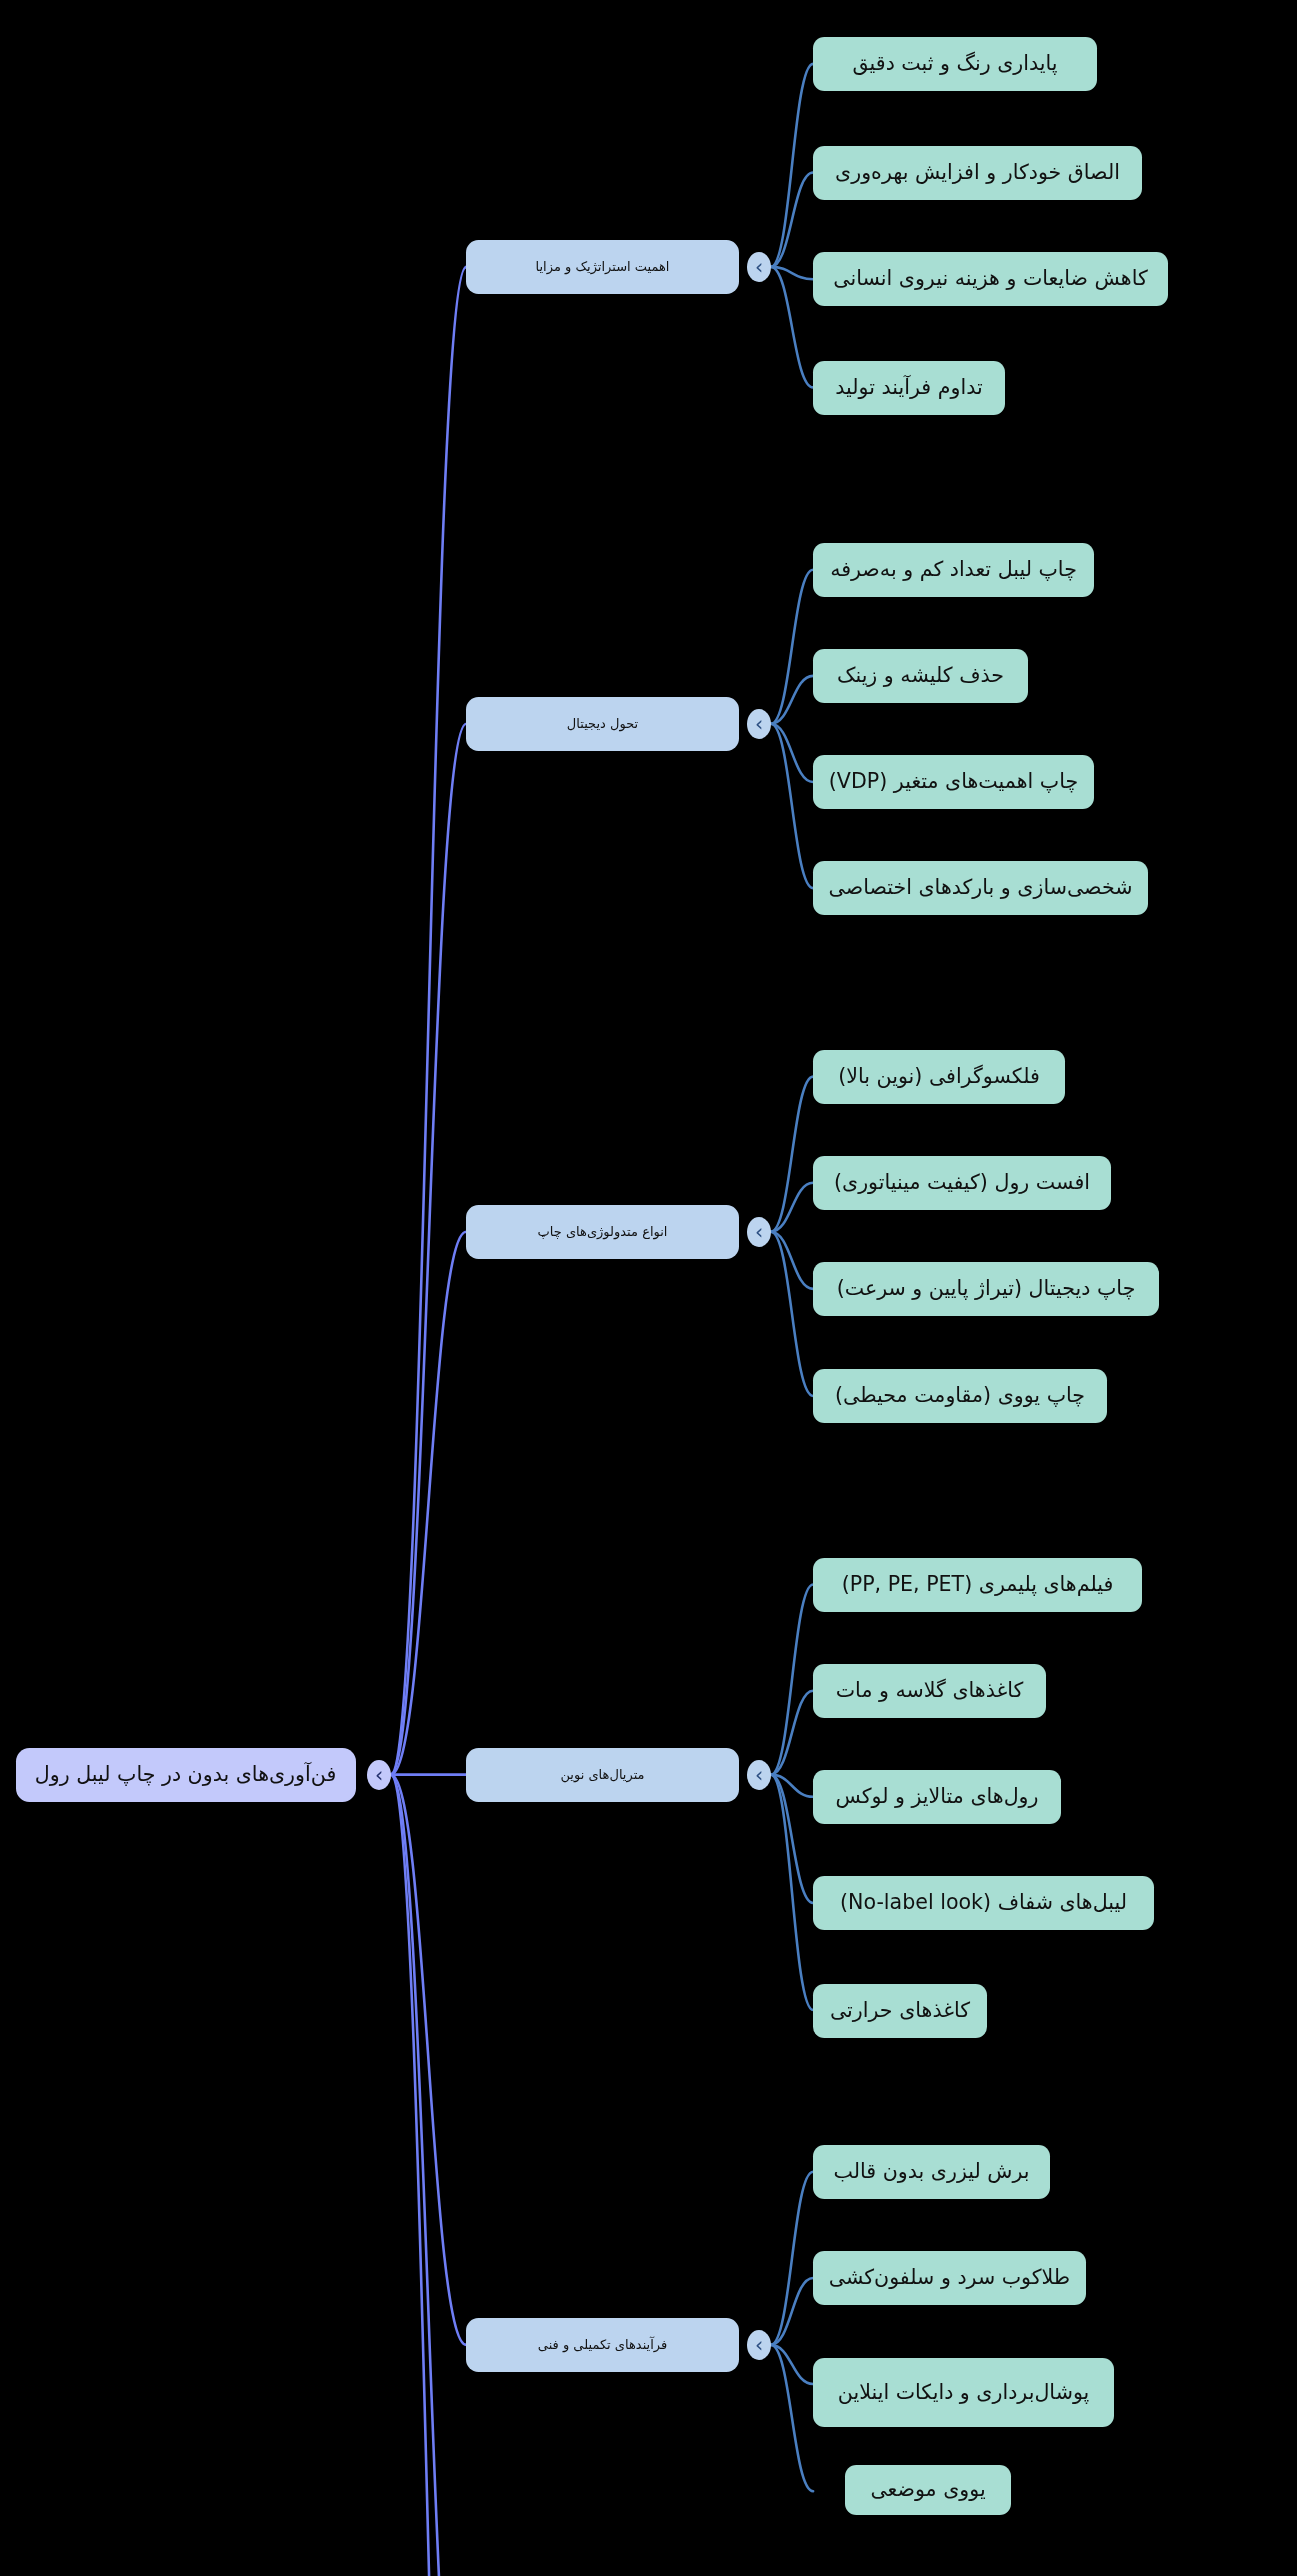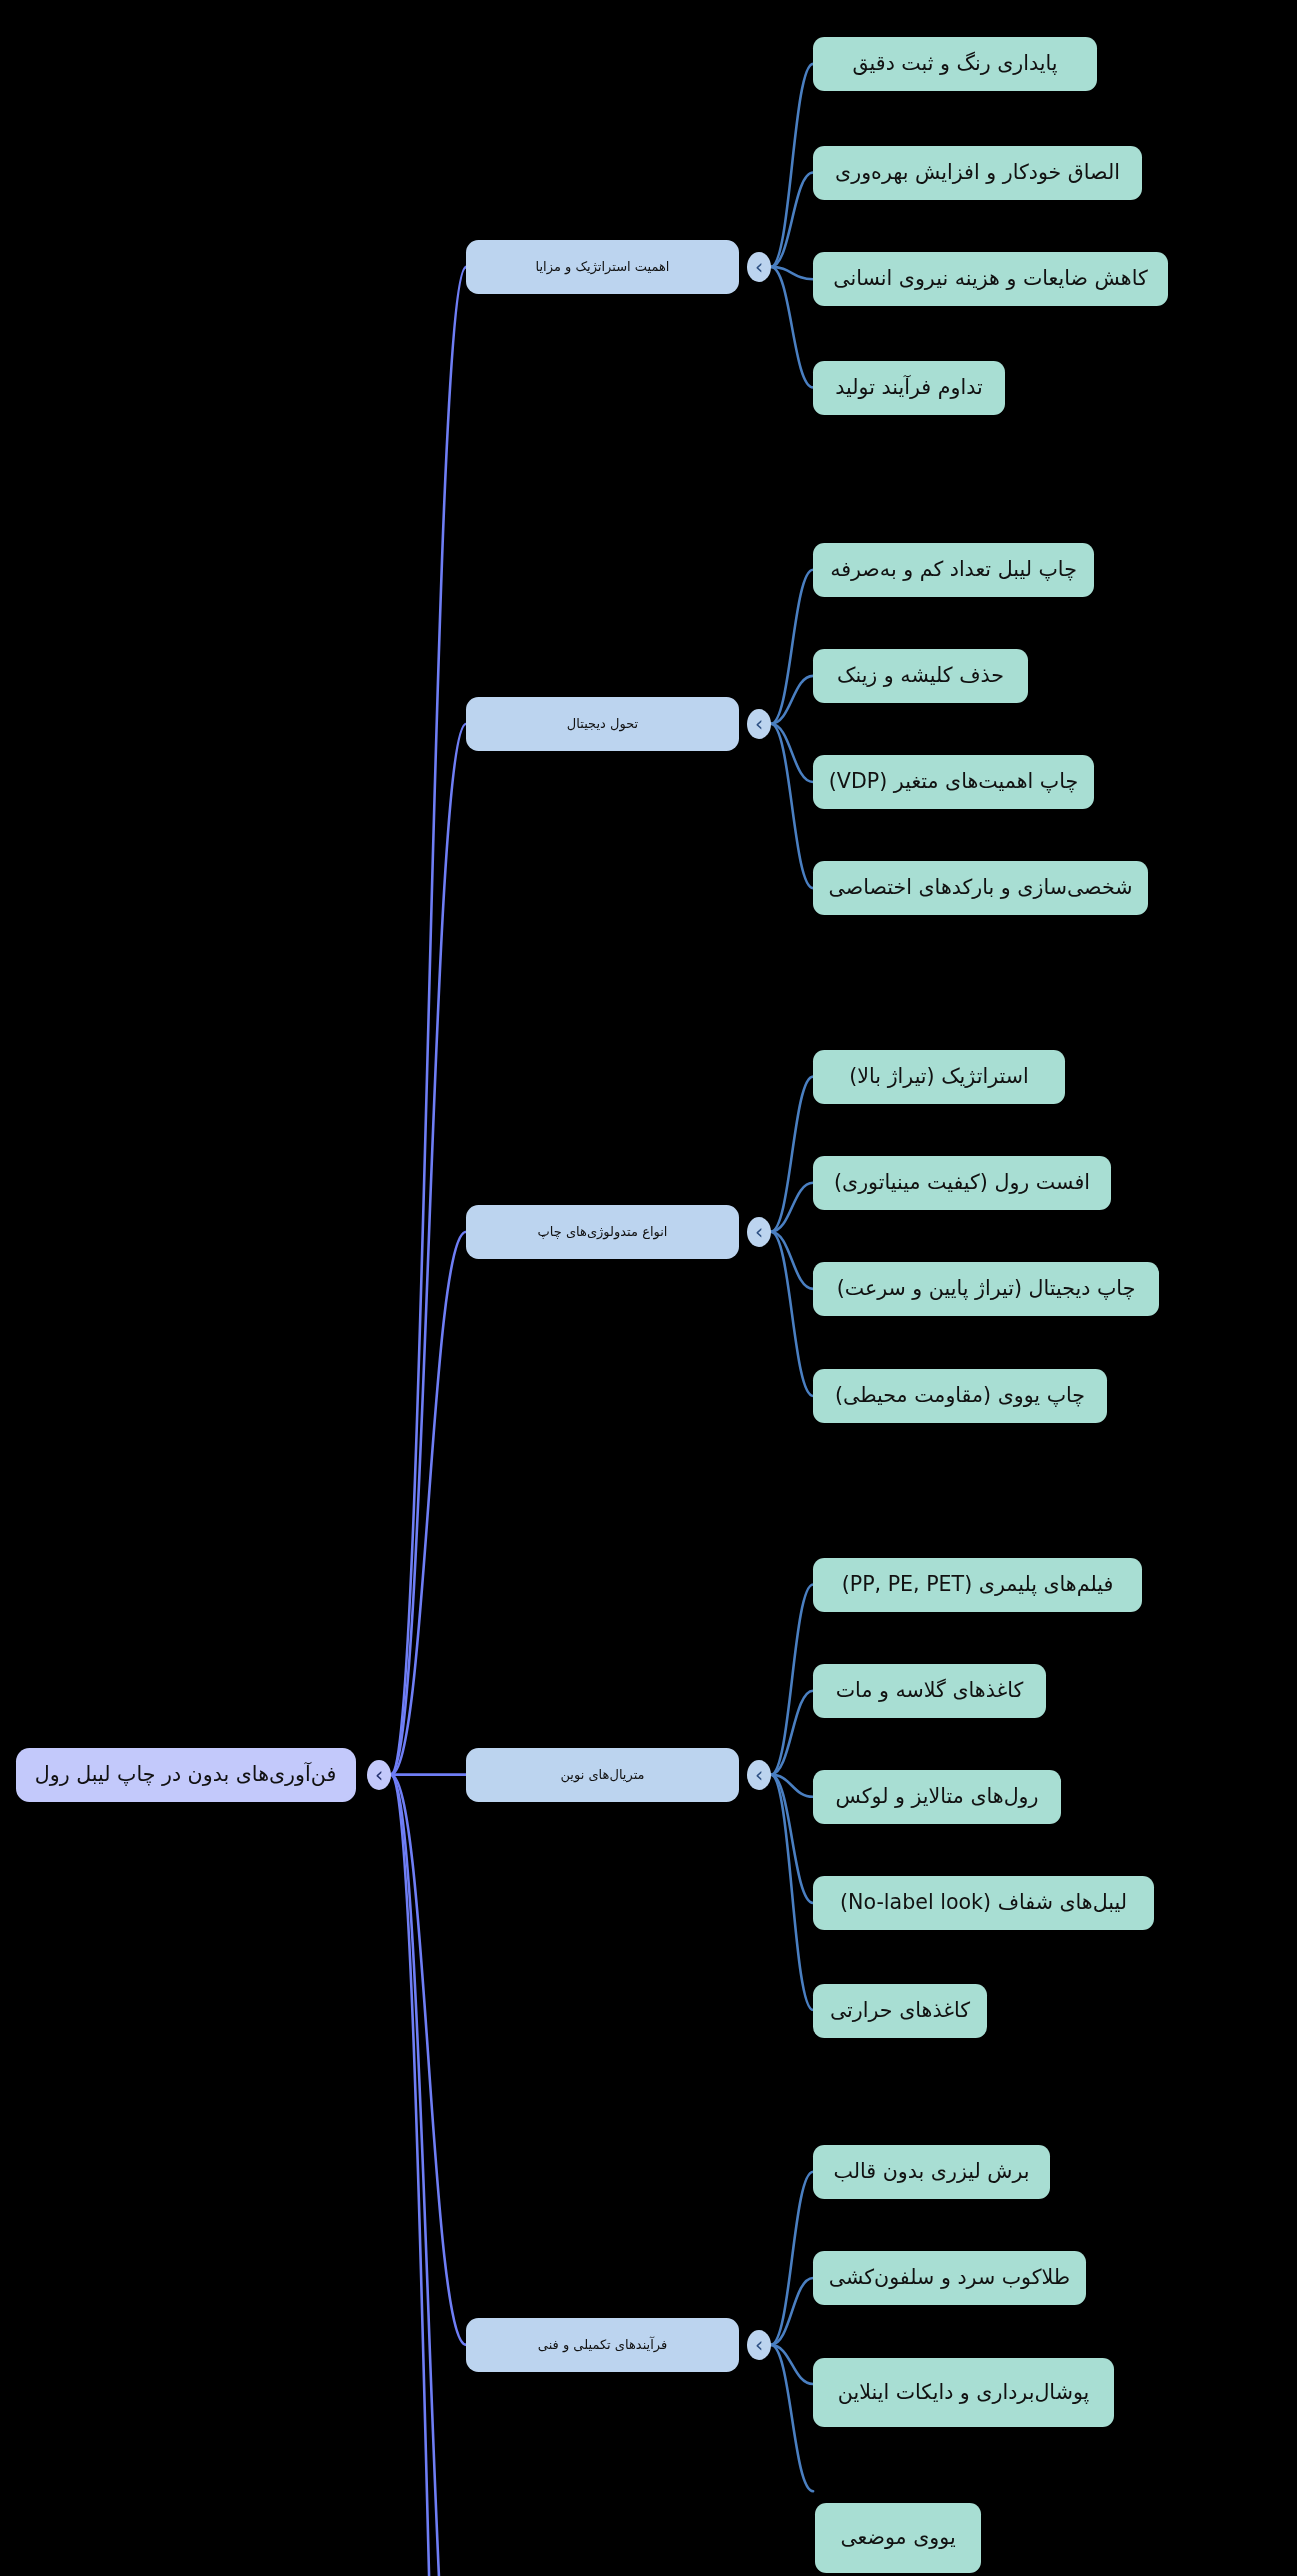--- a/index.html
+++ b/index.html
@@ -107,32 +107,32 @@
       <div class="node leaf" style="left: 813px; top: 252px; width: 355px; height: 54px;">کاهش ضایعات و هزینه نیروی انسانی</div>
       <div class="node leaf" style="left: 813px; top: 361px; width: 192px; height: 54px;">تداوم فرآیند تولید</div>
       <div class="node branch" style="left: 466px; top: 697px; width: 273px; height: 54px;">تحول دیجیتال</div>
       <div class="toggle" style="left: 747px; top: 709px;">‹</div>
       <div class="node leaf" style="left: 813px; top: 543px; width: 281px; height: 54px;">چاپ لیبل تعداد کم و به‌صرفه</div>
       <div class="node leaf" style="left: 813px; top: 649px; width: 215px; height: 54px;">حذف کلیشه و زینک</div>
       <div class="node leaf" style="left: 813px; top: 755px; width: 281px; height: 54px;">چاپ اهمیت‌های متغیر (VDP)</div>
       <div class="node leaf" style="left: 813px; top: 861px; width: 335px; height: 54px;">شخصی‌سازی و بارکدهای اختصاصی</div>
       <div class="node branch" style="left: 466px; top: 1205px; width: 273px; height: 54px;">انواع متدولوژی‌های چاپ</div>
       <div class="toggle" style="left: 747px; top: 1217px;">‹</div>
-      <div class="node leaf" style="left: 813px; top: 1050px; width: 252px; height: 54px;">استراتژیک (تیراژ بالا)</div>
+      <div class="node leaf" style="left: 813px; top: 1050px; width: 252px; height: 54px;">فلکسوگرافی (نوین بالا)</div>
       <div class="node leaf" style="left: 813px; top: 1156px; width: 298px; height: 54px;">افست رول (کیفیت مینیاتوری)</div>
       <div class="node leaf" style="left: 813px; top: 1262px; width: 346px; height: 54px;">چاپ دیجیتال (تیراژ پایین و سرعت)</div>
       <div class="node leaf" style="left: 813px; top: 1369px; width: 294px; height: 54px;">چاپ یووی (مقاومت محیطی)</div>
       <div class="node branch" style="left: 466px; top: 1748px; width: 273px; height: 54px;">متریال‌های نوین</div>
       <div class="toggle" style="left: 747px; top: 1760px;">‹</div>
       <div class="node leaf" style="left: 813px; top: 1558px; width: 329px; height: 54px;">فیلم‌های پلیمری (PP, PE, PET)</div>
       <div class="node leaf" style="left: 813px; top: 1664px; width: 233px; height: 54px;">کاغذهای گلاسه و مات</div>
       <div class="node leaf" style="left: 813px; top: 1770px; width: 248px; height: 54px;">رول‌های متالایز و لوکس</div>
       <div class="node leaf" style="left: 813px; top: 1876px; width: 341px; height: 54px;">لیبل‌های شفاف (No-label look)</div>
       <div class="node leaf" style="left: 813px; top: 1984px; width: 174px; height: 54px;">کاغذهای حرارتی</div>
       <div class="node branch" style="left: 466px; top: 2318px; width: 273px; height: 54px;">فرآیندهای تکمیلی و فنی</div>
       <div class="toggle" style="left: 747px; top: 2330px;">‹</div>
       <div class="node leaf" style="left: 813px; top: 2145px; width: 237px; height: 54px;">برش لیزری بدون قالب</div>
       <div class="node leaf" style="left: 813px; top: 2251px; width: 273px; height: 54px;">طلاکوب سرد و سلفون‌کشی</div>
       <div class="node leaf" style="left: 813px; top: 2358px; width: 301px; height: 69px;">پوشال‌برداری و دایکات اینلاین</div>
-      <div class="node leaf" style="left: 815px; top: 2465px; width: 166px; height: 70px; margin-top: 38px;">یووی موضعی</div>
+      <div class="node leaf" style="left: 845px; top: 2465px; width: 166px; height: 50px;">یووی موضعی</div>
     </div>
 </div>
 
 
 </body></html>

